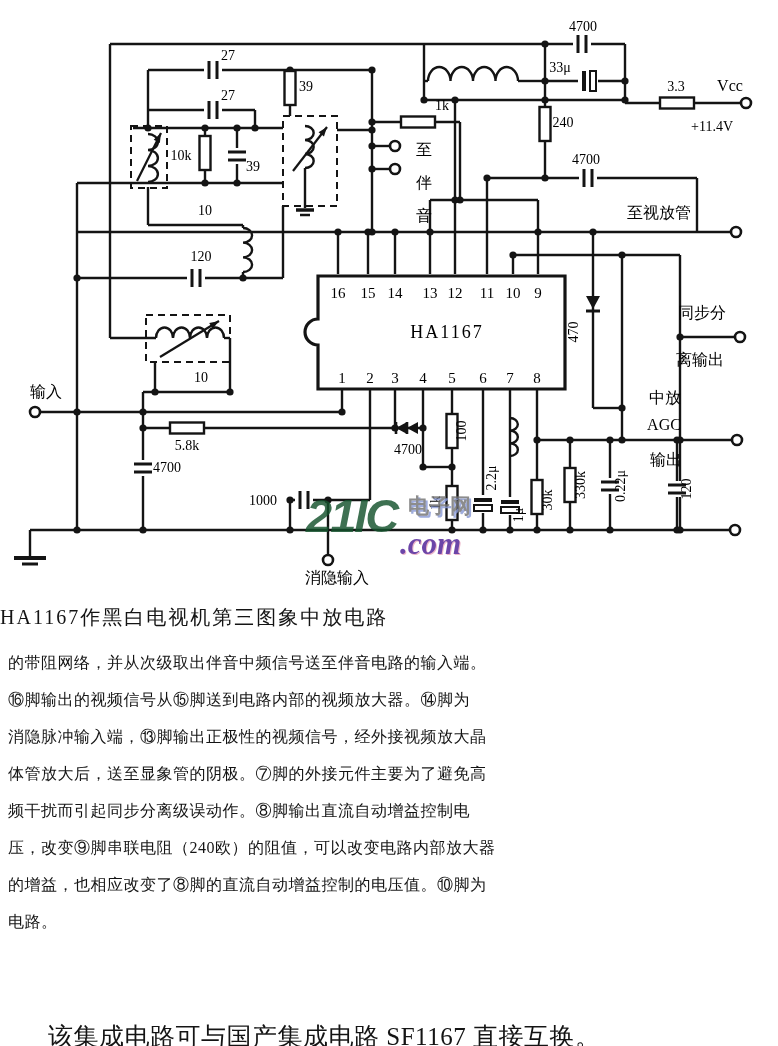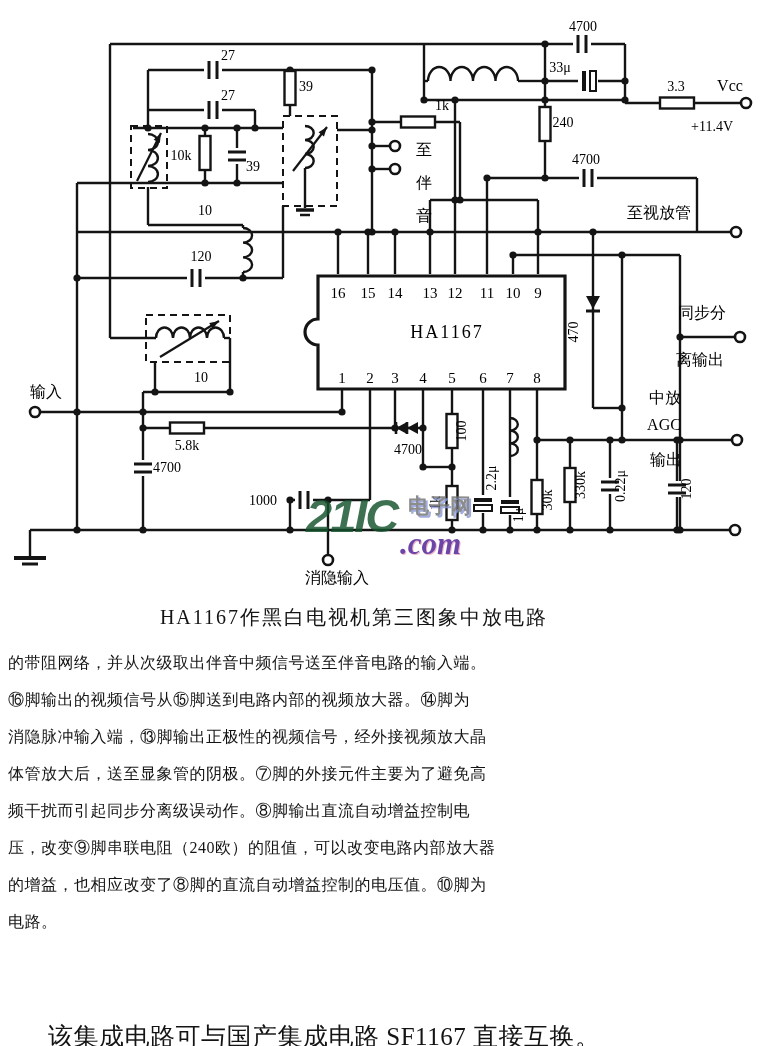--- a/index.html
+++ b/index.html
@@ -1,19 +1,19 @@
 <!DOCTYPE html>
 <html><head>
 <meta charset="utf-8">
 <style>
   html,body{margin:0;padding:0;background:#fff;}
   .page{position:relative;width:778px;height:1046px;background:#fff;overflow:hidden;
         font-family:"Liberation Serif","DejaVu Serif",serif;color:#141414;}
   .schem{position:absolute;left:0;top:0;}
-  .caption{position:absolute;left:0;top:604px;width:708px;text-align:center;
+  .caption{position:absolute;left:0;top:604px;width:708px;
            font-size:20px;letter-spacing:2px;font-family:"Liberation Serif",serif;}
   .bodytext{position:absolute;left:8px;top:644px;width:762px;
             font-size:16px;line-height:37px;letter-spacing:0.5px;}
   .bodytext .bline{white-space:nowrap;text-align:justify;}
   .footerline{position:absolute;left:8px;top:992px;width:762px;font-size:25px;
               text-indent:1.6em;letter-spacing:0.5px;margin-top:28px;}
   .watermark{position:absolute;left:306px;top:486px;width:200px;height:66px;
              opacity:.82;pointer-events:none;}
   .wm-brand{position:absolute;left:0;top:2px;font-family:"Liberation Sans",sans-serif;
             font-style:italic;font-weight:bold;font-size:47px;letter-spacing:-2px;color:#14532d;}

